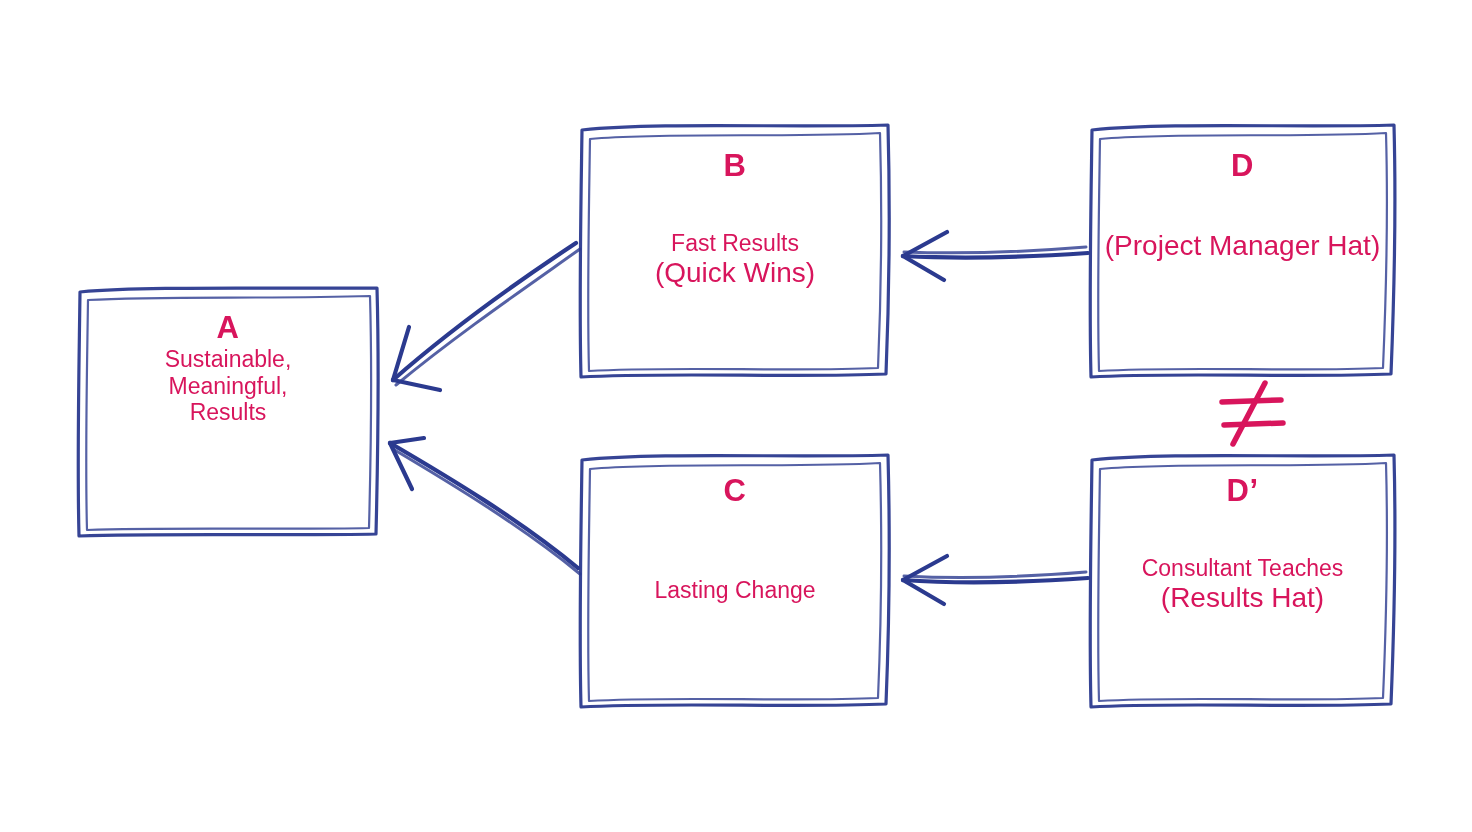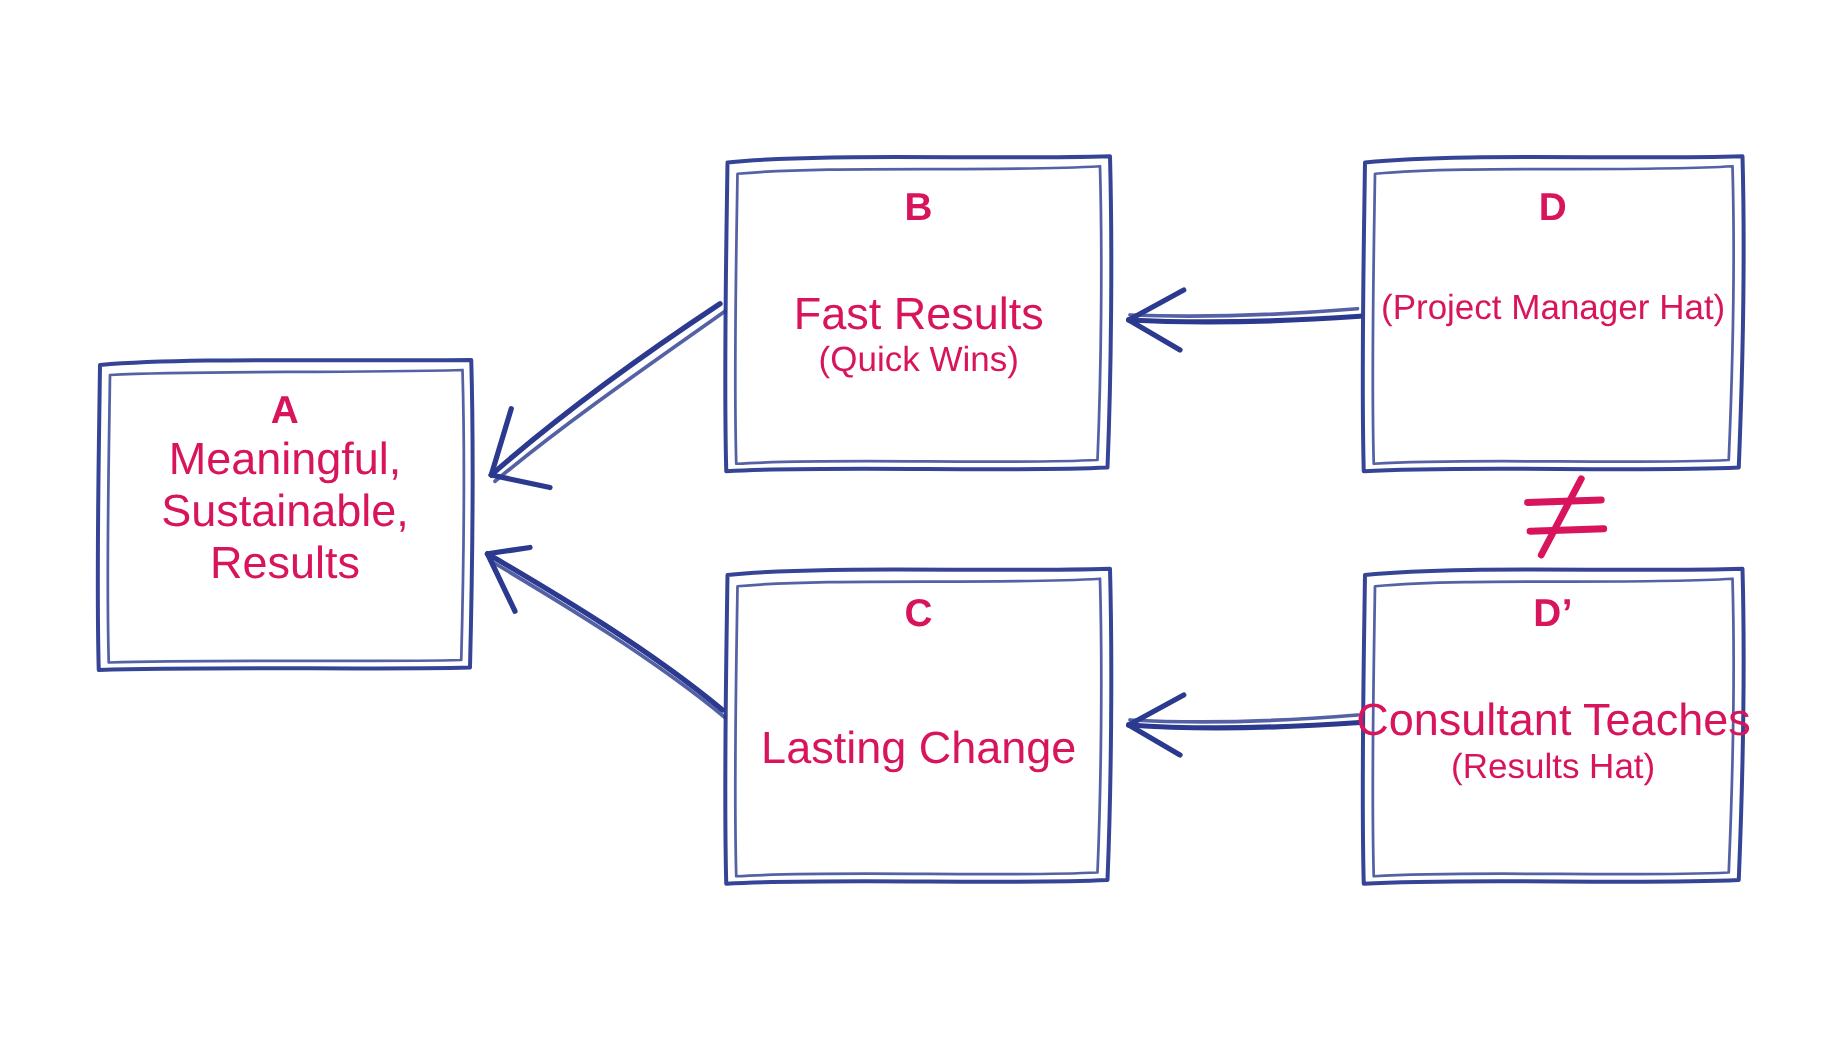--- a/index.html
+++ b/index.html
@@ -28,21 +28,21 @@
     -webkit-font-smoothing: antialiased;
     user-select: none;
   }
   .node-letter {
     font-weight: bold;
     font-size: 31px;
     letter-spacing: 0.5px;
     display: block;
   }
   .node-title {
-    font-size: 36px;
+    font-size: 23px;
     font-weight: 400;
     display: block;
     white-space: nowrap;
   }
   .node-sub {
     font-size: 28px;
     font-weight: 400;
     display: block;
     white-space: nowrap;
   }
@@ -129,22 +129,22 @@
 
   <g>
     <path class="neq" d="M1222,402 L1281,400"></path>
     <path class="neq" d="M1224,425 L1283,423"></path>
     <path class="neq" d="M1265,383 L1233,444"></path>
   </g>
 </svg>
 
 <div class="node-text txt-a">
   <span class="node-letter">A</span>
+  <span class="node-title">Sustainable,</span>
   <span class="node-title">Meaningful,</span>
-  <span class="node-title">Sustainable,</span>
   <span class="node-title">Results</span>
 </div>
 
 <div class="node-text txt-b">
   <span class="node-letter">B</span>
   <span class="spacer-b"></span>
   <span class="node-title">Fast Results</span>
   <span class="node-sub">(Quick Wins)</span>
 </div>
 

